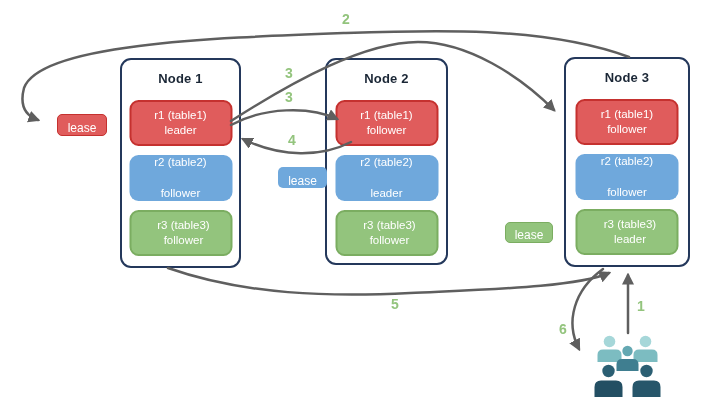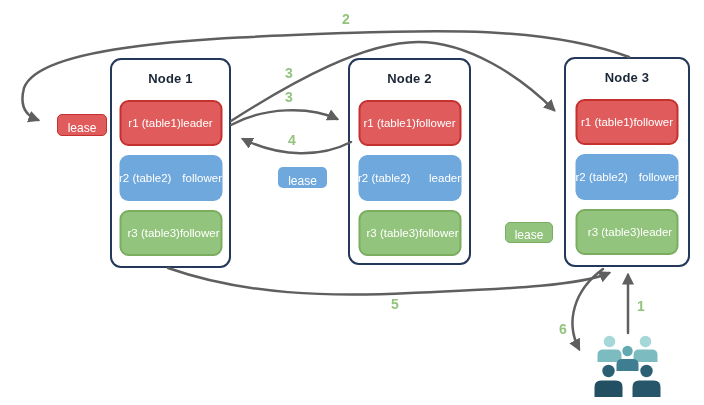--- a/index.html
+++ b/index.html
@@ -12,21 +12,21 @@
     position:absolute; background:#ffffff;
     border:2px solid #24385b; border-radius:11px; box-sizing:border-box;
   }
   .node-title {
     text-align:center; margin-top:11px; font-size:13px; font-weight:bold;
     color:#1b2736; letter-spacing:.2px;
   }
   .replica {
     position:absolute; left:50%; transform:translateX(-50%);
     width:103px; height:46px; border-radius:9px; box-sizing:border-box;
-    color:#ffffff; display:flex; flex-direction:row; align-items:center;
+    color:#ffffff; display:flex; flex-direction:column; align-items:center;
     justify-content:center; font-size:11.5px; line-height:1.3; text-align:center;
   }
   .replica.red   { background:#e05c5c; border:2px solid #c5312f; }
   .replica.blue  { background:#6fa8dc;justify-content:space-between; }
   .replica.green { background:#93c47d; border:2px solid #7bad61;padding-left:6px; }
   .r-pos-0 { top:40px; } .r-pos-1 { top:95px; } .r-pos-2 { top:150px; }
   .lease {
     position:absolute; border-radius:5px; color:#ffffff; font-size:12px;
     display:flex; align-items:flex-end; justify-content:center; box-sizing:border-box;
   }
@@ -36,37 +36,37 @@
   .step {
     position:absolute; transform:translate(-50%,-50%);
     color:#93c47d; font-weight:bold; font-size:14px;
   }
 </style>
 </head>
 <body>
 
 <div class="canvas">
 
-  <div class="node" style="left:110px; top:58px; width:121px; height:210px;">
+  <div class="node" style="left:120px; top:58px; width:121px; height:210px;">
     <div class="node-title">Node 1</div>
     <div class="replica red r-pos-0">
       <div>r1 (table1)</div>
       <div>leader</div>
     </div>
     <div class="replica blue r-pos-1">
       <div>r2 (table2)</div>
       <div>follower</div>
     </div>
     <div class="replica green r-pos-2">
       <div>r3 (table3)</div>
       <div>follower</div>
     </div>
   </div>
 
-  <div class="node" style="left:348px; top:58px; width:123px; height:207px;">
+  <div class="node" style="left:325px; top:58px; width:123px; height:207px;">
     <div class="node-title">Node 2</div>
     <div class="replica red r-pos-0">
       <div>r1 (table1)</div>
       <div>follower</div>
     </div>
     <div class="replica blue r-pos-1">
       <div>r2 (table2)</div>
       <div>leader</div>
     </div>
     <div class="replica green r-pos-2">

